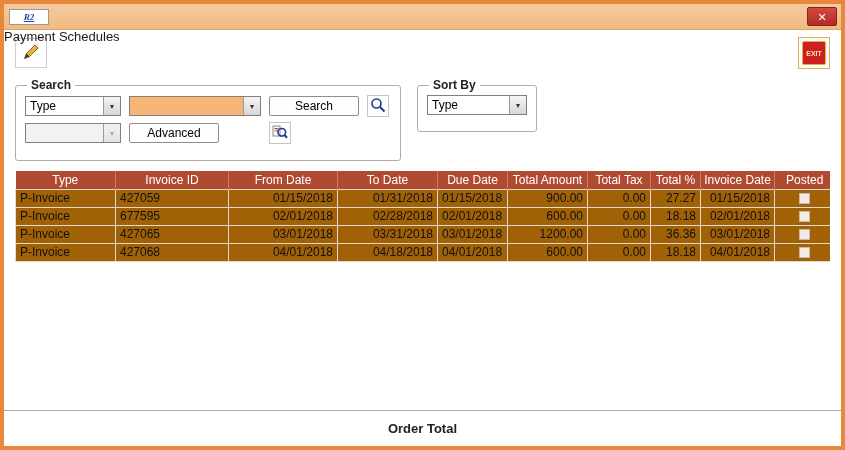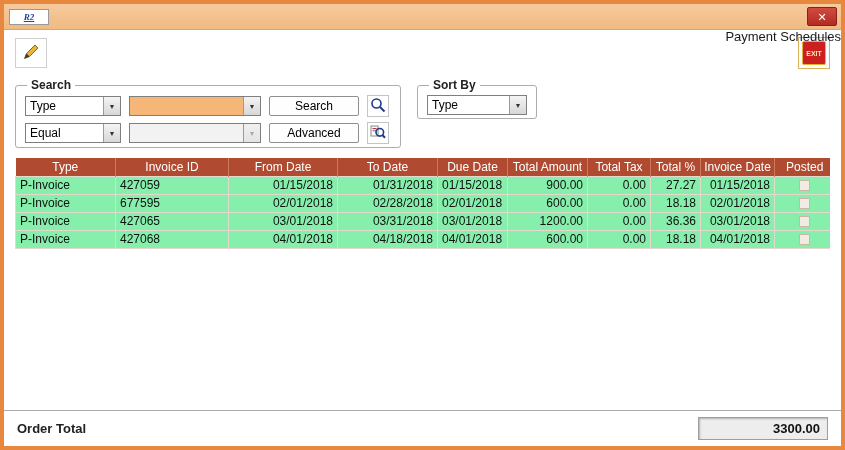--- a/index.html
+++ b/index.html
@@ -19,21 +19,21 @@
     border-bottom: 1px solid #E2A266;
     display: flex; align-items: center; padding: 0 5px;
   }
   .app-icon {
     width: 40px; height: 16px; background: #fff; border: 1px solid #999;
     color: #2244AA; font: italic bold 9px "Liberation Serif", serif;
     display: flex; align-items: center; justify-content: center;
     text-decoration: underline; z-index: 2;
   }
   .title {
-    position: absolute; left: 0; right: 0; text-align: right;
+    position: absolute; left: 0; right: 0; text-align: left;
     font-size: 13px; color: #1a1a1a; margin-top: 40px;
   }
   .close-btn {
     position: absolute; right: 4px; top: 3px; width: 30px; height: 19px;
     background: linear-gradient(#D14B41, #B02C22);
     border: 1px solid #8E1F16; border-radius: 2px;
     color: #fff; font-size: 11px; line-height: 16px; text-align: center;
     cursor: pointer; z-index: 2;
   }
 
@@ -54,21 +54,21 @@
   }
   .exit-inner {
     width: 24px; height: 24px; background: var(--exit-red, #CC1F1F);
     border: 1px solid #E2B13C; border-radius: 2px;
     color: #FFE9A8; font-size: 7px; font-weight: bold;
     display: flex; align-items: center; justify-content: center;
   }
 
   
   .filters { display: flex; gap: 16px; padding: 2px 11px 0 11px; align-items: flex-start; }
-  fieldset.group { border: 1px solid #ADADAD; border-radius: 3px; padding: 3px 9px 3px 9px; }
+  fieldset.group { border: 1px solid #ADADAD; border-radius: 3px; padding: 3px 9px 16px 9px; }
   fieldset.group legend { font-size: 12px; font-weight: bold; color: #222; padding: 0 4px; margin-left: 2px; }
 
   .search-grid {
     display: grid; grid-template-columns: 96px 132px 90px 24px;
     gap: 5px 8px; align-items: center;
   }
   .sort-grid { display: grid; grid-template-columns: 100px; gap: 5px; }
 
   .combo {
     height: 20px; border: 1px solid #7F7F7F; background: #fff;
@@ -95,35 +95,35 @@
 
   
   .table-wrap { margin: 10px 11px 0 11px; flex: 1; overflow: hidden; }
   table { border-collapse: collapse; table-layout: fixed; width: 819px; font-size: 12px; }
   thead th {
     background: var(--table-header, #B04B31); color: #fff; font-weight: normal;
     height: 18px; border-right: 1px solid #C97B5E; text-align: center; overflow: hidden;
   }
   thead th:last-child { border-right: none; }
   tbody td {
-    height: 18px; background: #86efac; border: 1px solid #E3D9CF;
+    height: 18px; background: #a16207; border: 1px solid #E3D9CF;
     padding: 0 4px; overflow: hidden; white-space: nowrap; color: #111;
   }
   td.al { text-align: left; }
   td.ar { text-align: right; }
   td.ac { text-align: center; }
   .posted-box {
     display: inline-block; width: 11px; height: 11px; vertical-align: middle;
     background: #F2EBE3; border: 1px solid #C9B8A8;
   }
 
   
   .footer {
     flex: 0 0 36px; margin-top: auto; border-top: 1px solid #ABABAB;
-    display: flex; align-items: center; justify-content: space-between;
+    display: flex; align-items: center; justify-content: center;
     gap: 16px; padding: 0 13px;
   }
   .order-total-label { font-size: 13px; font-weight: bold; color: #222; }
   .order-total-box {
     width: 130px; height: 23px; background: #EDEDED;
     border: 1px solid #9E9E9E; box-shadow: inset 1px 1px 2px rgba(0,0,0,.25);
     display: flex; align-items: center; justify-content: flex-end;
     padding-right: 7px; font-size: 13px; font-weight: bold; color: #111;
   }
 </style>
@@ -172,24 +172,20 @@
           <button class="btn">Search</button>
           <button class="icon-btn">
             <span>
               <svg width="16" height="16" viewBox="0 0 16 16">
                 <circle cx="6.5" cy="6.5" r="4.5" fill="none" stroke="#1F3C88" stroke-width="1.6"></circle>
                 <line x1="10" y1="10" x2="14.5" y2="14.5" stroke="#1F3C88" stroke-width="2"></line>
               </svg>
             </span>
           </button>
 
-          <div class="combo">
-            <span class="val">Equal</span>
-            <span class="arrow">▼</span>
-          </div>
           <div class="combo disabled">
             <span class="val"></span>
             <span class="arrow">▼</span>
           </div>
           <button class="btn">Advanced</button>
           <button class="icon-btn">
             <span>
               <svg width="16" height="16" viewBox="0 0 16 16">
                 <rect x="1" y="2" width="7" height="10" fill="#fff" stroke="#888" stroke-width="1"></rect>
                 <rect x="2.5" y="4" width="4" height="1.2" fill="#C33"></rect>
@@ -290,17 +286,16 @@
               <td class="ar">18.18</td>
               <td class="ar">04/01/2018</td>
               <td class="ac"><span class="posted-box"></span></td>
             </tr>
           </tbody>
       </table>
     </div>
 
     <div class="footer">
       <span class="order-total-label">Order Total</span>
-      <div class="order-total-box">3300.00</div>
     </div>
 
   </div>
 </div>
 
 </body></html>

